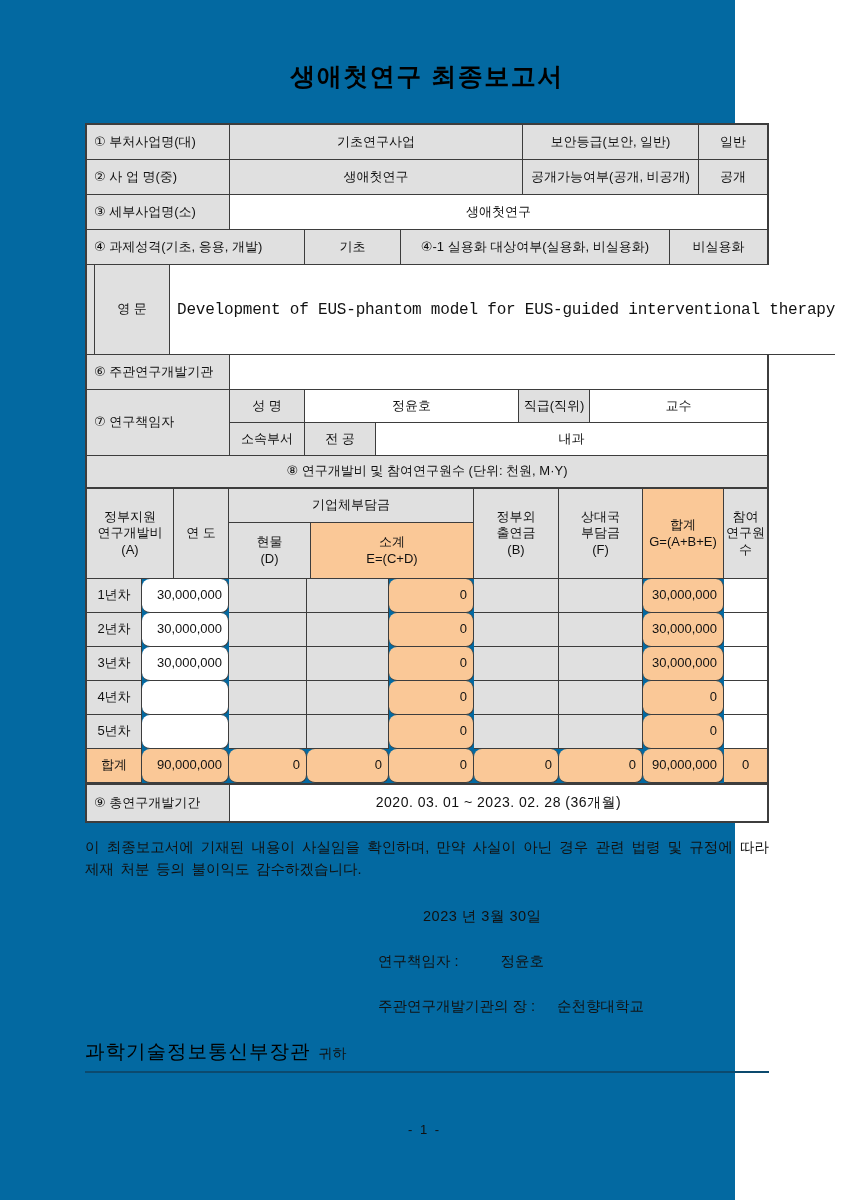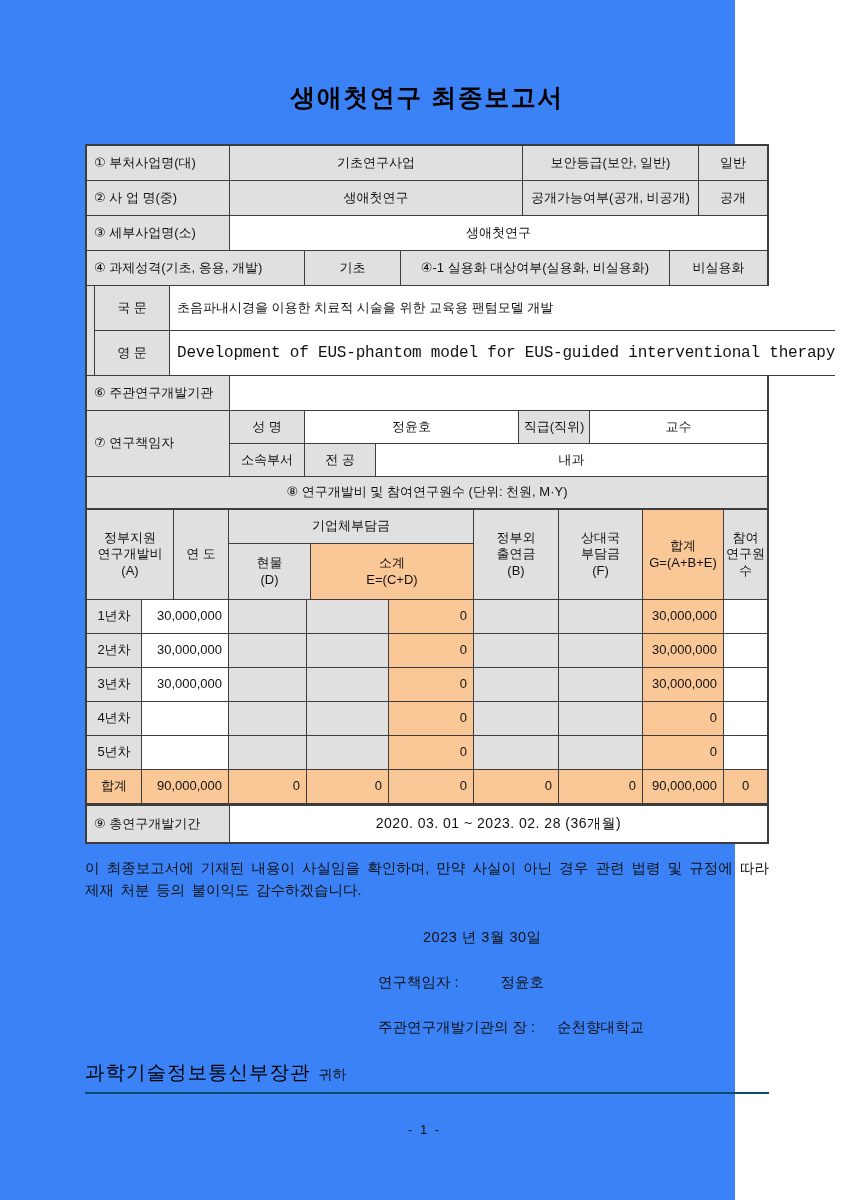--- a/index.html
+++ b/index.html
@@ -3,21 +3,21 @@
 <meta charset="utf-8">
 <style>
   * { margin:0; padding:0; box-sizing:border-box; }
   html,body { background:#ffffff; }
   body {
     width:849px; height:1200px;
     font-family:"Liberation Sans","DejaVu Sans",sans-serif;
     color:#111;
     position:relative;
   }
-  .page { width:735px; height:1200px; background:#3b82f6; padding-top:81px; }
+  .page { width:735px; height:1200px; background:#0369a1; padding-top:60px; }
   .content { width:684px; margin-left:85px; }
 
   .doc-title {
     text-align:center;
     font-size:25px; font-weight:700; letter-spacing:1.5px;
     color:#000;
     margin-bottom:30px;
   }
 
   .tbl { width:684px; border:2px solid #3d3d3d; }
@@ -28,21 +28,21 @@
     font-size:13px; color:#111; line-height:1.25;
     white-space:nowrap; overflow:hidden;
   }
   .cell.last { border-right:none; }
   .tbl > .trow:last-child > .cell { border-bottom:none; }
   .tbl > .trow:last-child > .vstack > .subrow:last-child > .cell { border-bottom:none; }
   .gray { background:#E0E0E0; }
   .orange { background:#FAC897; }
   .white { background:#ffffff; }
   .left { justify-content:flex-start; padding-left:7px; }
-  .num { justify-content:flex-end; padding-right:6px; }
+  .num { justify-content:flex-end; padding-right:6px;border-radius:8px; }
   .pre { white-space:pre-line; text-align:center; }
   .vstack { flex:1; display:flex; flex-direction:column; }
   .subrow { display:flex; flex:1; }
   .eng { font-size:16px; letter-spacing:-0.2px;font-family:Liberation Mono, monospace; }
 
   .band { height:31px; }
 
   .declaration {
     margin-top:13px;
     font-size:14.5px; line-height:1.55; text-align:justify;
@@ -95,24 +95,20 @@
       <div class="trow" style="height:35px">
         <div class="cell gray left" style="width:218px">④ 과제성격(기초, 응용, 개발)</div>
         <div class="cell gray" style="width:96px">기초</div>
         <div class="cell gray" style="width:269px">④-1 실용화 대상여부(실용화, 비실용화)</div>
         <div class="cell gray last" style="flex:1">비실용화</div>
       </div>
 
       <div class="trow" style="height:90px">
         <div class="cell gray left" style="width:143px">⑤ 연구개발과제명</div>
         <div class="vstack">
-          <div class="subrow">
-            <div class="cell gray" style="width:75px">국 문</div>
-            <div class="cell white left last" style="flex:1">초음파내시경을 이용한 치료적 시술을 위한 교육용 팬텀모델 개발</div>
-          </div>
           <div class="subrow">
             <div class="cell gray" style="width:75px">영 문</div>
             <div class="cell white left last eng" style="flex:1">Development of EUS-phantom model for EUS-guided interventional therapy</div>
           </div>
         </div>
       </div>
 
       <div class="trow" style="height:35px">
         <div class="cell gray left" style="width:143px">⑥ 주관연구개발기관</div>
         <div class="cell white last" style="flex:1"></div>

